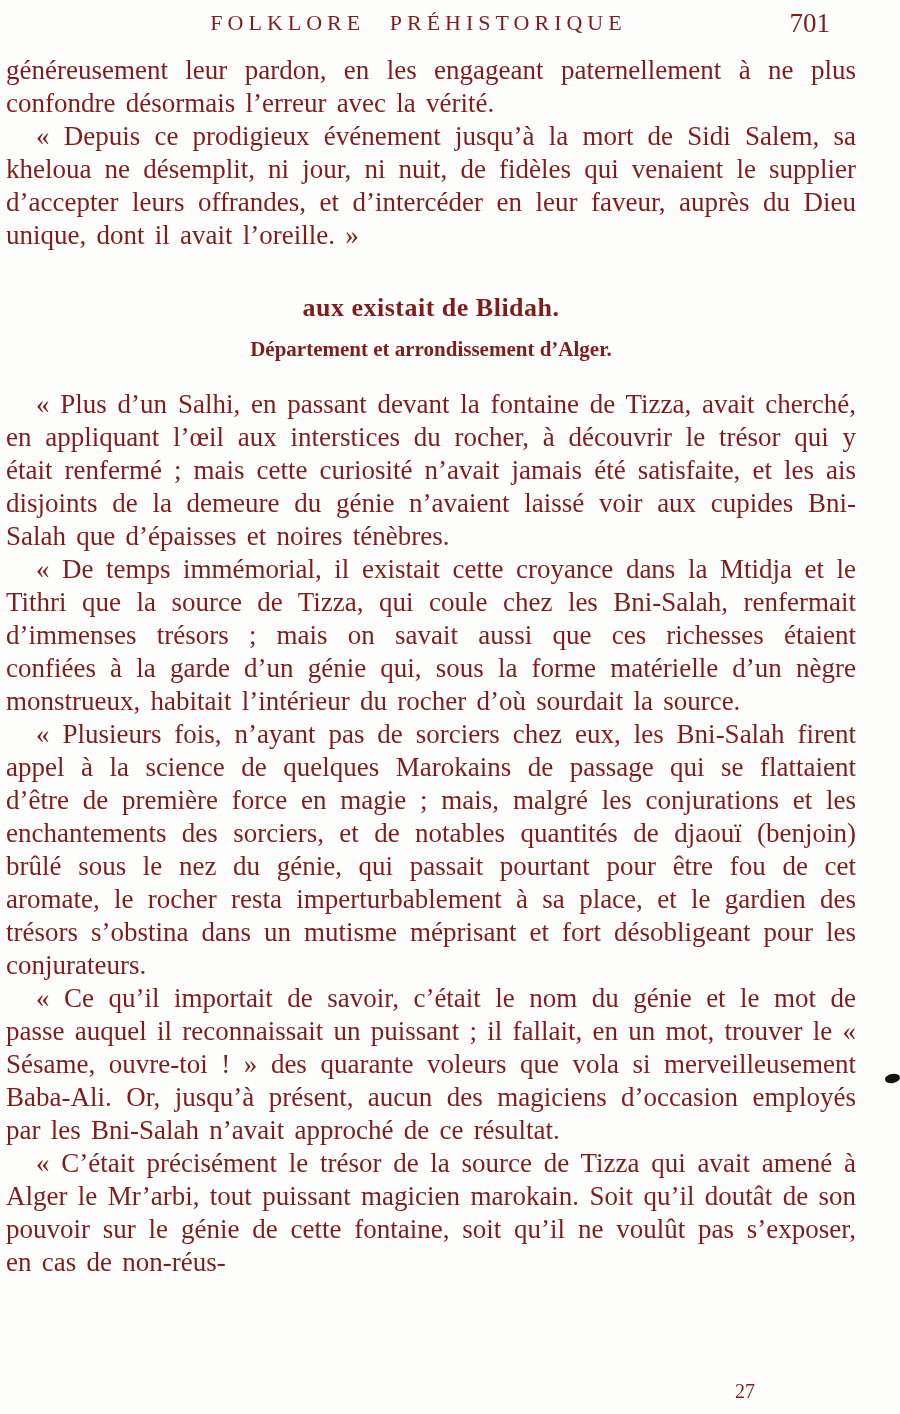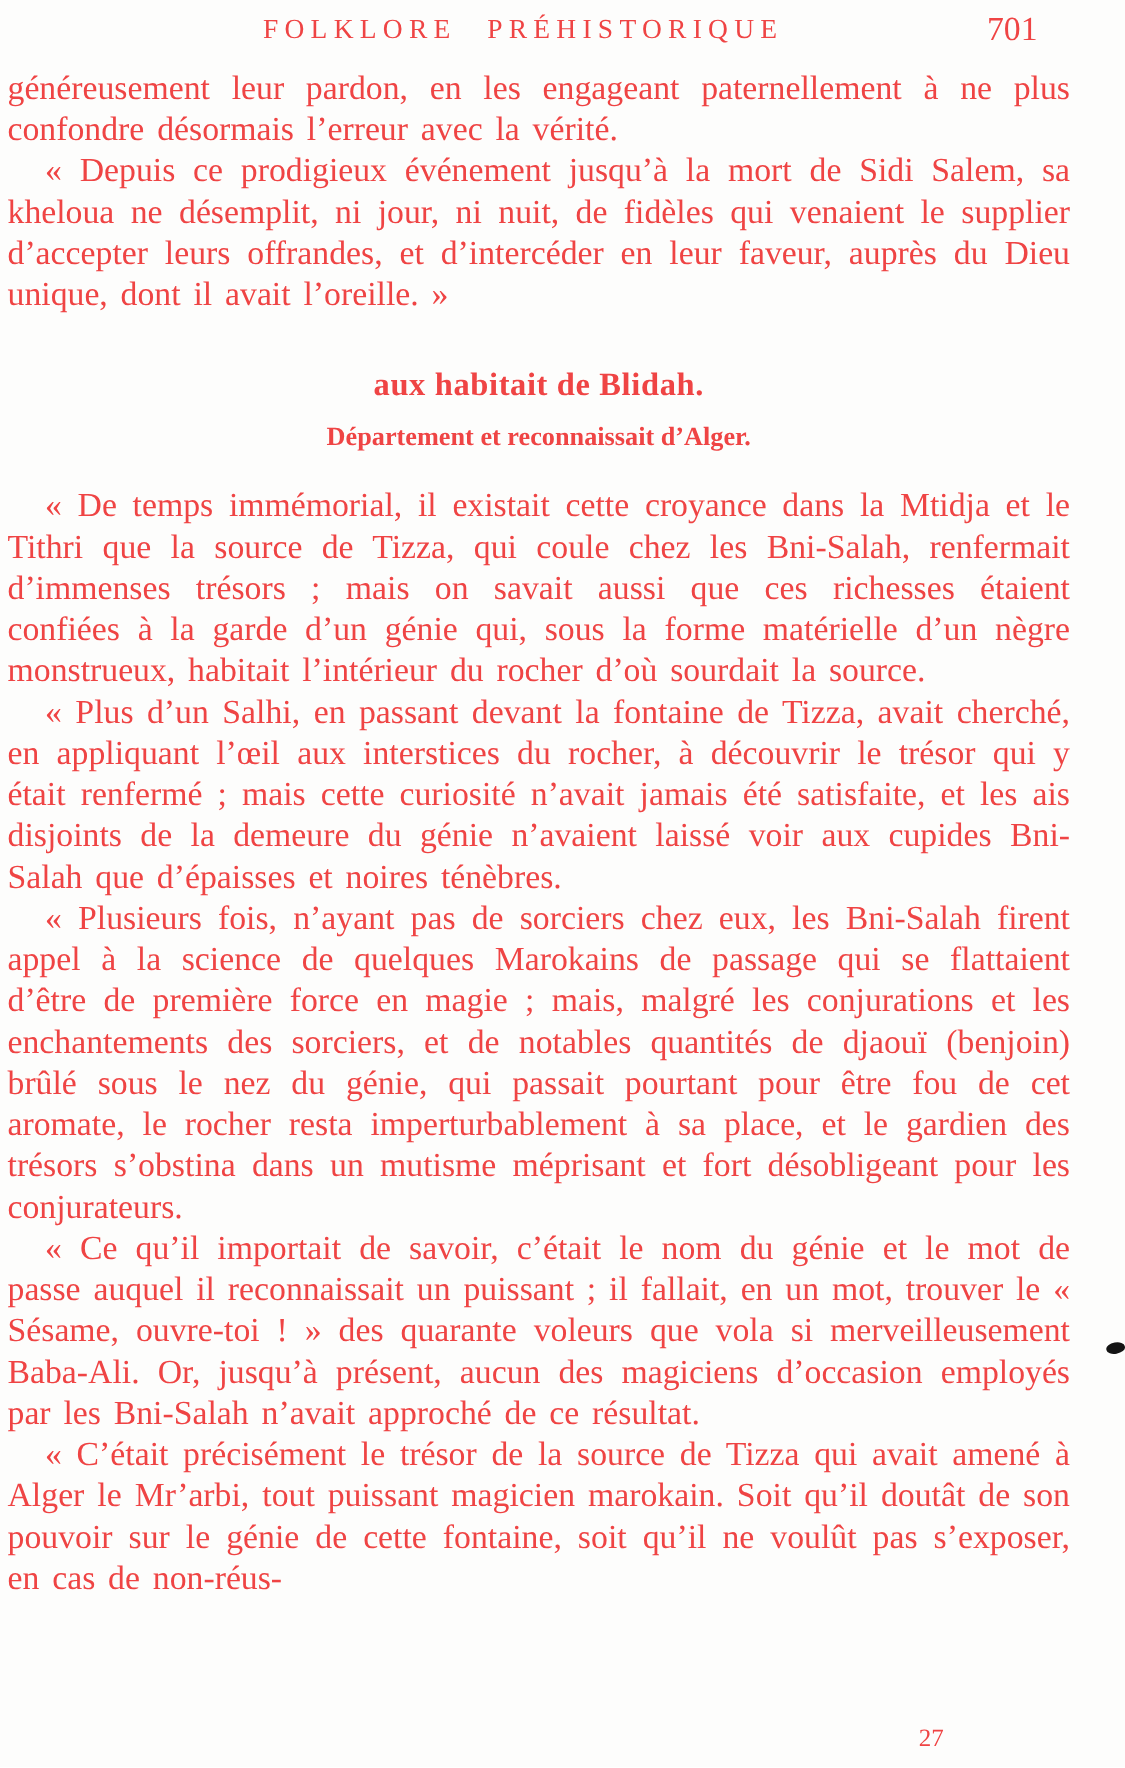--- a/index.html
+++ b/index.html
@@ -7,21 +7,21 @@
     padding: 0;
     background: #ffffff;
   }
   .page {
     position: relative;
     width: 900px;
     height: 1414px;
     box-sizing: border-box;
     padding: 8px 44px 0 6px;
     background: #fdfdfc;
-    color: #ef4444;
+    color: #7f1d1d;
     font-family: "Liberation Serif", "DejaVu Serif", serif;
     overflow: hidden;
   }
   .running-header {
     position: relative;
     height: 36px;
     margin-bottom: 10px;
   }
   .header-title {
     position: absolute;
@@ -91,27 +91,27 @@
   <div class="running-header">
     <span class="header-title">FOLKLORE PRÉHISTORIQUE</span>
     <span class="page-number">701</span>
   </div>
 
   <p class="body-para"><span>généreusement leur pardon, en les engageant paternellement à ne plus confondre désormais l’erreur avec la vérité.</span></p>
 
   <p class="body-para indent"><span>« Depuis ce prodigieux événement jusqu’à la mort de Sidi Salem, sa kheloua ne désemplit, ni jour, ni nuit, de fidèles qui venaient le supplier d’accepter leurs offrandes, et d’intercéder en leur faveur, auprès du Dieu unique, dont il avait l’oreille. »</span></p>
 
   <div class="section-heading">
-    <div class="heading-line">aux habitait de Blidah.</div>
-    <div class="subheading">Département et reconnaissait d’Alger.</div>
+    <div class="heading-line">aux existait de Blidah.</div>
+    <div class="subheading">Département et arrondissement d’Alger.</div>
   </div>
 
+  <p class="body-para indent"><span>« Plus d’un Salhi, en passant devant la fontaine de Tizza, avait cherché, en appliquant l’œil aux interstices du rocher, à découvrir le trésor qui y était renfermé ; mais cette curiosité n’avait jamais été satisfaite, et les ais disjoints de la demeure du génie n’avaient laissé voir aux cupides Bni-Salah que d’épaisses et noires ténèbres.</span></p>
+
   <p class="body-para indent"><span>« De temps immémorial, il existait cette croyance dans la Mtidja et le Tithri que la source de Tizza, qui coule chez les Bni-Salah, renfermait d’immenses trésors ; mais on savait aussi que ces richesses étaient confiées à la garde d’un génie qui, sous la forme matérielle d’un nègre monstrueux, habitait l’intérieur du rocher d’où sourdait la source.</span></p>
-
-  <p class="body-para indent"><span>« Plus d’un Salhi, en passant devant la fontaine de Tizza, avait cherché, en appliquant l’œil aux interstices du rocher, à découvrir le trésor qui y était renfermé ; mais cette curiosité n’avait jamais été satisfaite, et les ais disjoints de la demeure du génie n’avaient laissé voir aux cupides Bni-Salah que d’épaisses et noires ténèbres.</span></p>
 
   <p class="body-para indent"><span>« Plusieurs fois, n’ayant pas de sorciers chez eux, les Bni-Salah firent appel à la science de quelques Marokains de passage qui se flattaient d’être de première force en magie ; mais, malgré les conjurations et les enchantements des sorciers, et de notables quantités de </span><span class="italic">djaouï</span><span> (benjoin) brûlé sous le nez du génie, qui passait pourtant pour être fou de cet aromate, le rocher resta imperturbablement à sa place, et le gardien des trésors s’obstina dans un mutisme méprisant et fort désobligeant pour les conjurateurs.</span></p>
 
   <p class="body-para indent"><span>« Ce qu’il importait de savoir, c’était le nom du génie et le mot de passe auquel il reconnaissait un </span><span class="italic">puissant</span><span> ; il fallait, en un mot, trouver le « Sésame, ouvre-toi ! » des quarante voleurs que vola si merveilleusement Baba-Ali. Or, jusqu’à présent, aucun des magiciens d’occasion employés par les Bni-Salah n’avait approché de ce résultat.</span></p>
 
   <p class="body-para indent"><span>« C’était précisément le trésor de la source de Tizza qui avait amené à Alger le Mr’arbi, tout puissant magicien marokain. Soit qu’il doutât de son pouvoir sur le génie de cette fontaine, soit qu’il ne voulût pas s’exposer, en cas de non-réus-</span></p>
 
   <div class="signature-number">27</div>
 
   <div class="ink-speck"></div>

